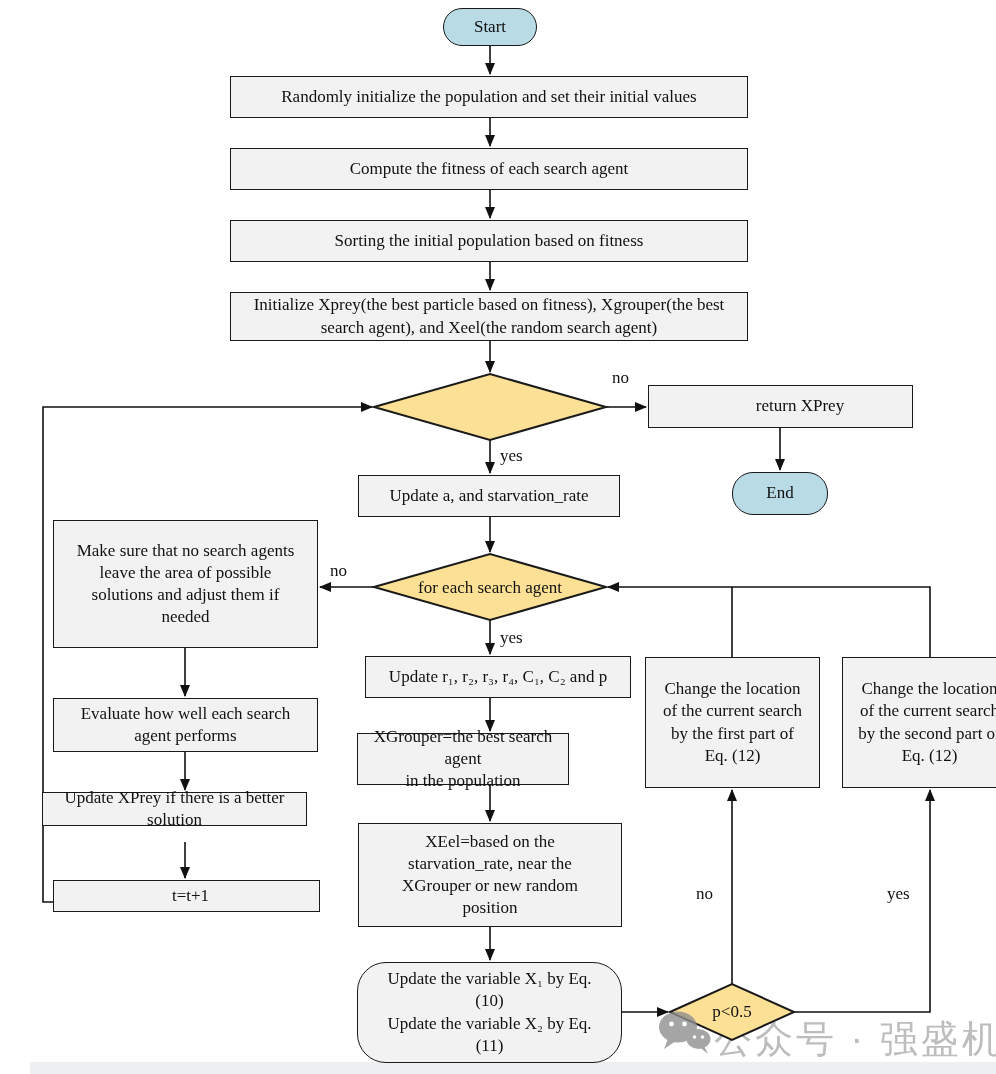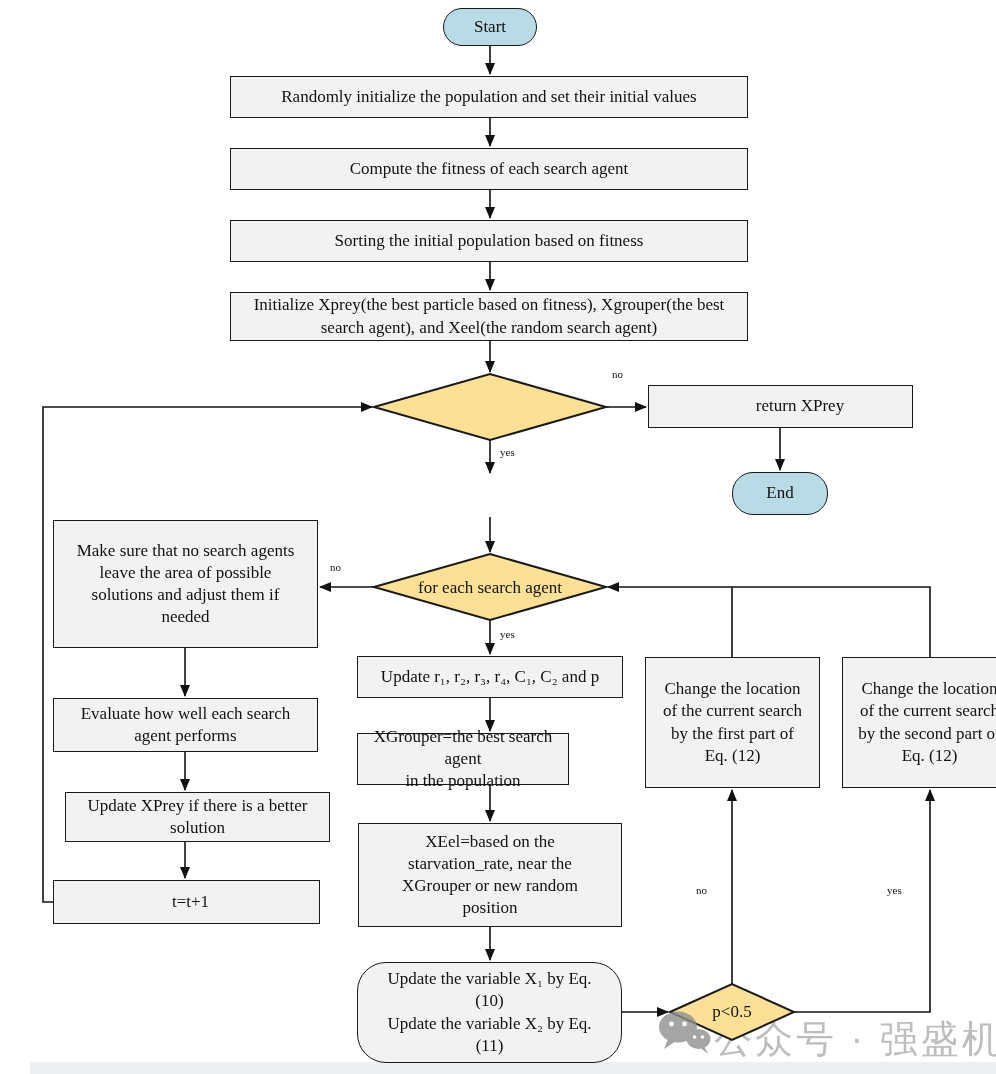--- a/index.html
+++ b/index.html
@@ -15,21 +15,21 @@
     display:flex; align-items:center; justify-content:center;
     text-align:center; font-size:17px; line-height:1.3; padding:2px 8px;
   }
   .process { background:#f2f2f2; border:1.5px solid #1a1a1a; }
   .terminal { background:#b8dbe6; border:1.8px solid #1a1a1a; border-radius:21px; }
   .ml { white-space:pre-line; }
   .dlabel {
     position:absolute; z-index:3; text-align:center; font-size:17px;
     display:flex; align-items:center; justify-content:center;
   }
-  .elabel { position:absolute; z-index:3; font-size:11px; }
+  .elabel { position:absolute; z-index:3; font-size:17px; }
   .watermark { position:absolute; z-index:4; }
   .wm-text {
     position:absolute; left:684px; top:1014px; font-size:38px; letter-spacing:3px;
     color:#bdbdbd; font-family:"Liberation Sans","DejaVu Sans",sans-serif;
     white-space:nowrap;
   }
   .bottom-band { position:absolute; left:0; top:1062px; width:996px; height:12px; background:#edeff2; z-index:0; }
 </style>
 </head>
 <body>
@@ -91,43 +91,46 @@
   </div>
   <div class="node process" style="left:200px;top:220px;width:518px;height:42px;">
     <span>Sorting the initial population based on fitness</span>
   </div>
   <div class="node process" style="left:200px;top:292px;width:518px;height:49px;">
     <span>Initialize Xprey(the best particle based on fitness), Xgrouper(the best search agent), and Xeel(the random search agent)</span>
   </div>
   <div class="node process" style="left:618px;top:385px;width:265px;height:43px;padding-left:47px;">
     <span>return XPrey</span>
   </div>
+  <div class="node process" style="left:328px;top:475px;width:262px;height:42px;">
+    <span>Update a, and starvation_rate</span>
+  </div>
 
   <div class="dlabel" style="left:350px;top:576px;width:220px;height:24px;">for each search agent</div>
   <div class="dlabel" style="left:652px;top:1001px;width:100px;height:22px;">p&lt;0.5</div>
 
   <div class="node process ml" style="left:23px;top:520px;width:265px;height:128px;">
     <span class="ml">Make sure that no search agents
 leave the area of possible
 solutions and adjust them if
 needed</span>
   </div>
   <div class="node process ml" style="left:23px;top:698px;width:265px;height:54px;">
     <span class="ml">Evaluate how well each search
 agent performs</span>
   </div>
-  <div class="node process ml" style="left:35px;top:792px;width:265px;height:50px;">
+  <div class="node process ml" style="left:12px;top:792px;width:265px;height:34px;">
     <span class="ml">Update XPrey if there is a better
 solution</span>
   </div>
-  <div class="node process" style="left:23px;top:880px;width:267px;height:44px;padding-left:16px;">
+  <div class="node process" style="left:23px;top:880px;width:267px;height:32px;padding-left:16px;">
     <span>t=t+1</span>
   </div>
 
-  <div class="node process" style="left:327px;top:656px;width:266px;height:42px;">
+  <div class="node process" style="left:335px;top:656px;width:266px;height:42px;">
     <span>Update r₁, r₂, r₃, r₄, C₁, C₂ and p</span>
   </div>
   <div class="node process ml" style="left:327px;top:733px;width:212px;height:52px;">
     <span class="ml">XGrouper=the best search agent
 in the population</span>
   </div>
   <div class="node process ml" style="left:328px;top:823px;width:264px;height:104px;">
     <span class="ml">XEel=based on the
 starvation_rate, near the
 XGrouper or new random

